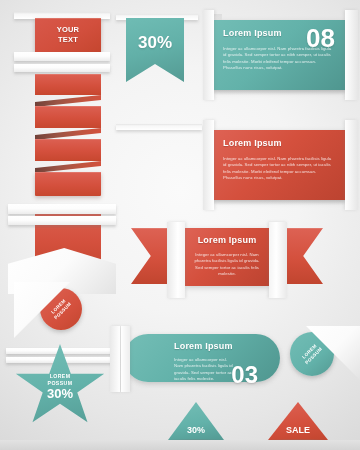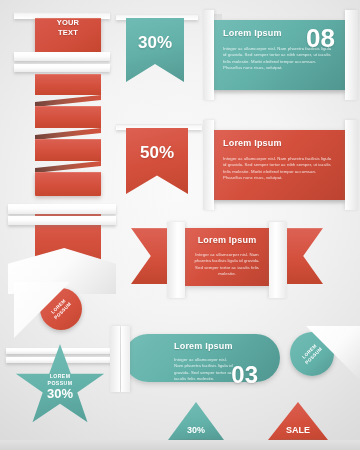--- a/index.html
+++ b/index.html
@@ -54,21 +54,21 @@
   .slit-top {
     background: linear-gradient(180deg, #e4e4e4 0%, #f7f7f7 30%, #ffffff 100%);
     box-shadow: 0 2px 3px rgba(120,120,120,.26);
   }
 
   
   .yourtext {
     background: linear-gradient(150deg, #d8584a 0%, #d24f3d 55%, #c5462f 100%);
     box-shadow: inset 0 1px 0 rgba(255,255,255,.18),
                 0 2px 4px rgba(90,40,30,.28);
-    display: flex; justify-content: center;
+    display: flex; align-items: center; justify-content: center;
   }
   .yourtext span {
     text-align: center;
     font-size: 7.5px;
     line-height: 10px;
   }
 
   
   .zz-band {
     background: linear-gradient(180deg, #dc6052 0%, #d4503d 50%, #c94income 100%);
@@ -212,23 +212,20 @@
   <div class="abs fold" style="left:8px; top:248px; width:108px; height:46px;
               clip-path: polygon(0 34%, 52% 0, 100% 34%, 100% 100%, 0 100%);
               box-shadow: 0 -1px 3px rgba(120,120,120,.22);"></div>
 
   <div class="abs slit-top" style="left:116px; top:14px; width:82px; height:6px;"></div>
   <div class="abs flag flag-teal shadow-soft" style="left:126px; top:18px; width:58px; height:64px;">
     <span class="bignum" style="padding-top:16px;">30%</span>
   </div>
 
   <div class="abs slit-top" style="left:116px; top:124px; width:86px; height:6px;"></div>
-  <div class="abs flag flag-red shadow-soft" style="left:126px; top:128px; width:62px; height:66px;">
-    <span class="bignum" style="padding-top:16px;">50%</span>
-  </div>
 
   <div class="abs banner-tab" style="left:214px; top:14px; width:8px; height:8px; opacity:.35;"></div>
   <div class="abs banner banner-teal" style="left:214px; top:20px; width:131px; height:70px;">
     <div class="ttl b-ttl abs" style="left:9px; top:8px;">Lorem Ipsum</div>
     <div class="bignum b-num abs" style="right:10px; top:5px;">08</div>
     <div class="body-copy abs" style="left:9px; top:26px; width:110px;">Integer ac ullamcorper nisl. Nam pharetra facilisis ligula id gravida. Sed semper tortor ac nibh semper, ut iaculis felis molestie. Morbi eleifend tempor accumsan. Phasellus nunc risus, volutpat.</div>
   </div>
   <div class="abs" style="left:214px; top:90px; width:131px; height:5px;
               background: linear-gradient(180deg, rgba(120,120,120,.22), rgba(120,120,120,0));"></div>
 

